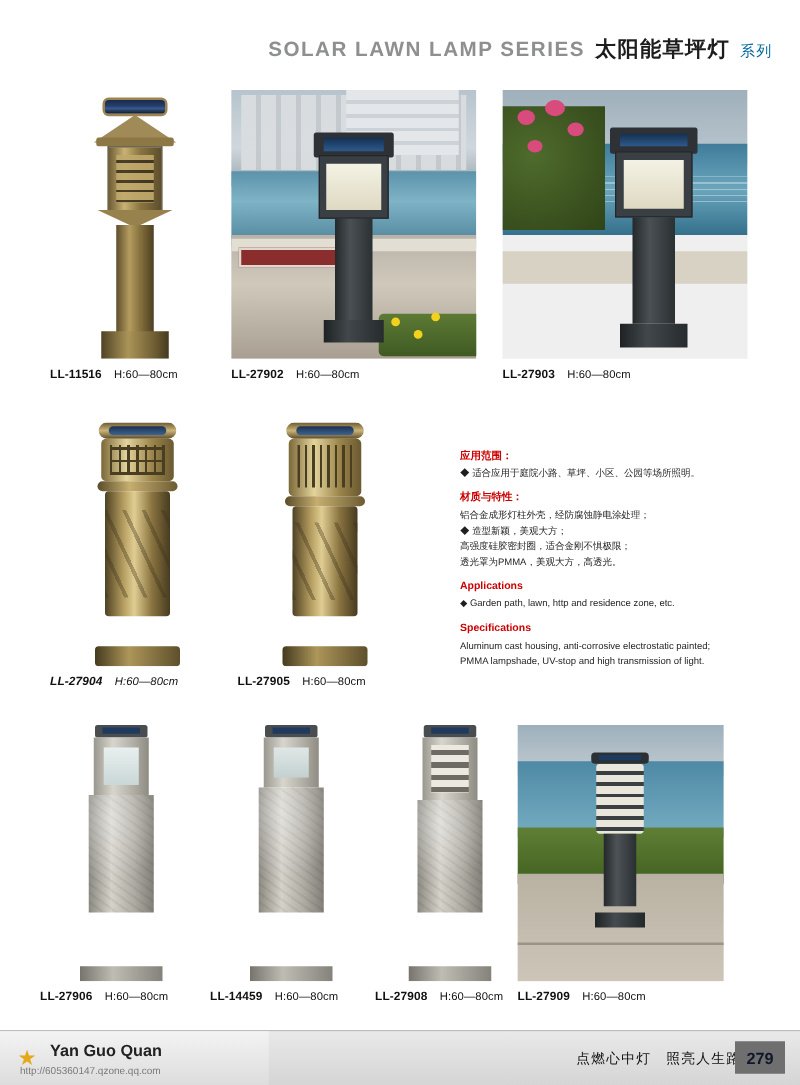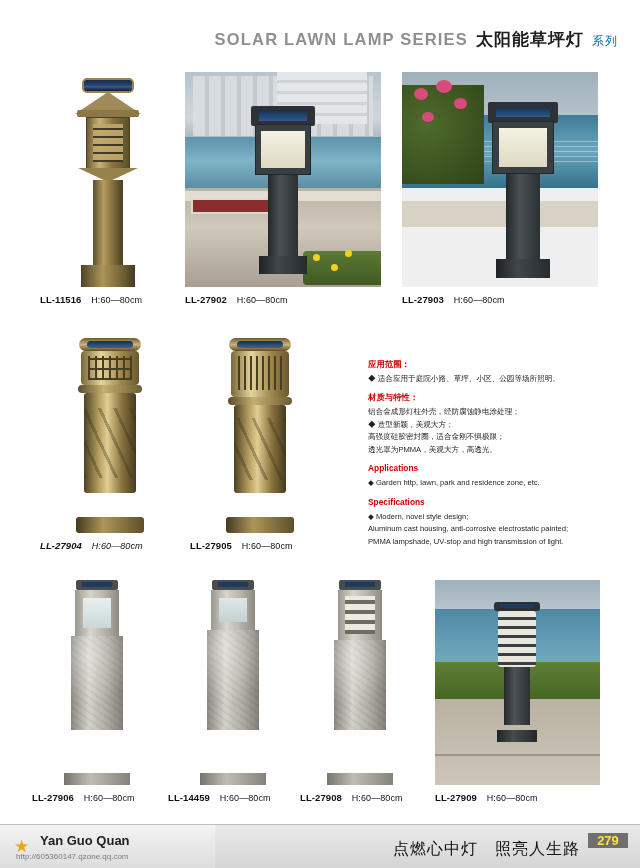--- a/index.html
+++ b/index.html
@@ -225,23 +225,23 @@
   .textblock .gap { height:6px; }
 
   
   .footer { position:absolute; left:0; bottom:0; width:640px; height:44px;
      background:linear-gradient(180deg,#e9e9e9,#d5d5d5); border-top:1px solid #bdbdbd;}
   .footer .leftbar { position:absolute; left:0; top:0; width:215px; height:44px;
      background:linear-gradient(180deg,#f3f3f3,#dcdcdc);}
   .footer .star { position:absolute; left:14px; top:11px; color:#e4a81a; font-size:17px;}
   .footer .brand { position:absolute; left:40px; top:8px; font-size:13px; color:#222; font-weight:bold;}
   .footer .url { position:absolute; left:16px; top:27px; font-size:8px; color:#7a7a7a;}
-  .footer .slogan { position:absolute; right:60px; top:14px; font-size:16px; color:#111; letter-spacing:1px;}
-  .footer .pageno { position:absolute; right:12px; top:8px; width:40px; height:15px;
-     background:#6f6f6f; color:#fde047; font-size:13px; display:flex; align-items:center;
+  .footer .slogan { position:absolute; right:47px; top:14px; font-size:11px; color:#111; letter-spacing:1px;}
+  .footer .pageno { position:absolute; right:12px; top:8px; width:40px; height:26px;
+     background:#6f6f6f; color:#0f172a; font-size:13px; display:flex; align-items:center;
      justify-content:center; font-weight:bold;}
 </style>
 </head>
 <body>
 
 <div id="page">
 
   <div class="header">
     <span class="en">SOLAR LAWN LAMP SERIES</span>
     <span class="cn">太阳能草坪灯</span>
@@ -362,24 +362,23 @@
     <div class="hd">应用范围：</div>
     <div class="ln">◆ 适合应用于庭院小路、草坪、小区、公园等场所照明。</div>
     <div class="gap"></div>
     <div class="hd">材质与特性：</div>
     <div class="ln">铝合金成形灯柱外壳，经防腐蚀静电涂处理；</div>
     <div class="ln">◆ 造型新颖，美观大方；</div>
     <div class="ln">高强度硅胶密封圈，适合金刚不惧极限；</div>
     <div class="ln">透光罩为PMMA，美观大方，高透光。</div>
     <div class="gap"></div>
     <div class="hd">Applications</div>
-    <div class="ln">◆ Garden http, lawn, park and residence zone, etc.</div>
+    <div class="ln">◆ Garden path, lawn, http and residence zone, etc.</div>
     <div class="gap"></div>
     <div class="hd">Specifications</div>
-    <div class="ln">◆ Modern, novel style design;</div>
     <div class="ln">Aluminum cast housing, anti-corrosive electrostatic painted;</div>
     <div class="ln">PMMA lampshade, UV-stop and high transmission of light.</div>
   </div>
 
   <div class="cell" style="left:32px; top:580px; width:130px;">
     <div class="photo stone-l" style="width:130px; height:205px; background:#fff;">
       <div class="cap"></div>
       <div class="capg"></div>
       <div class="head"></div>
       <div class="win"></div>
@@ -415,21 +414,21 @@
       <div class="slots"></div>
       <div class="post" style="top:60px;height:90px;"></div>
       <div class="foot"></div>
     </div>
     <div class="caption">
       <span class="code">LL-27908</span>
       <span class="size">H:60—80cm</span>
     </div>
   </div>
 
-  <div class="cell" style="left:435px; top:580px; width:165px;">
+  <div class="cell" style="left:414px; top:580px; width:165px;">
     <div class="photo" style="width:165px; height:205px;">
       <div class="scene sceneC">
         <div class="sky"></div>
         <div class="water"></div>
         <div class="lawn"></div>
         <div class="path"></div>
         <div class="pathline"></div>
         <div class="louvre" style="position:absolute; left:52px; top:22px; width:60px; height:140px;">
           <div class="cap"></div>
           <div class="capglass"></div>

